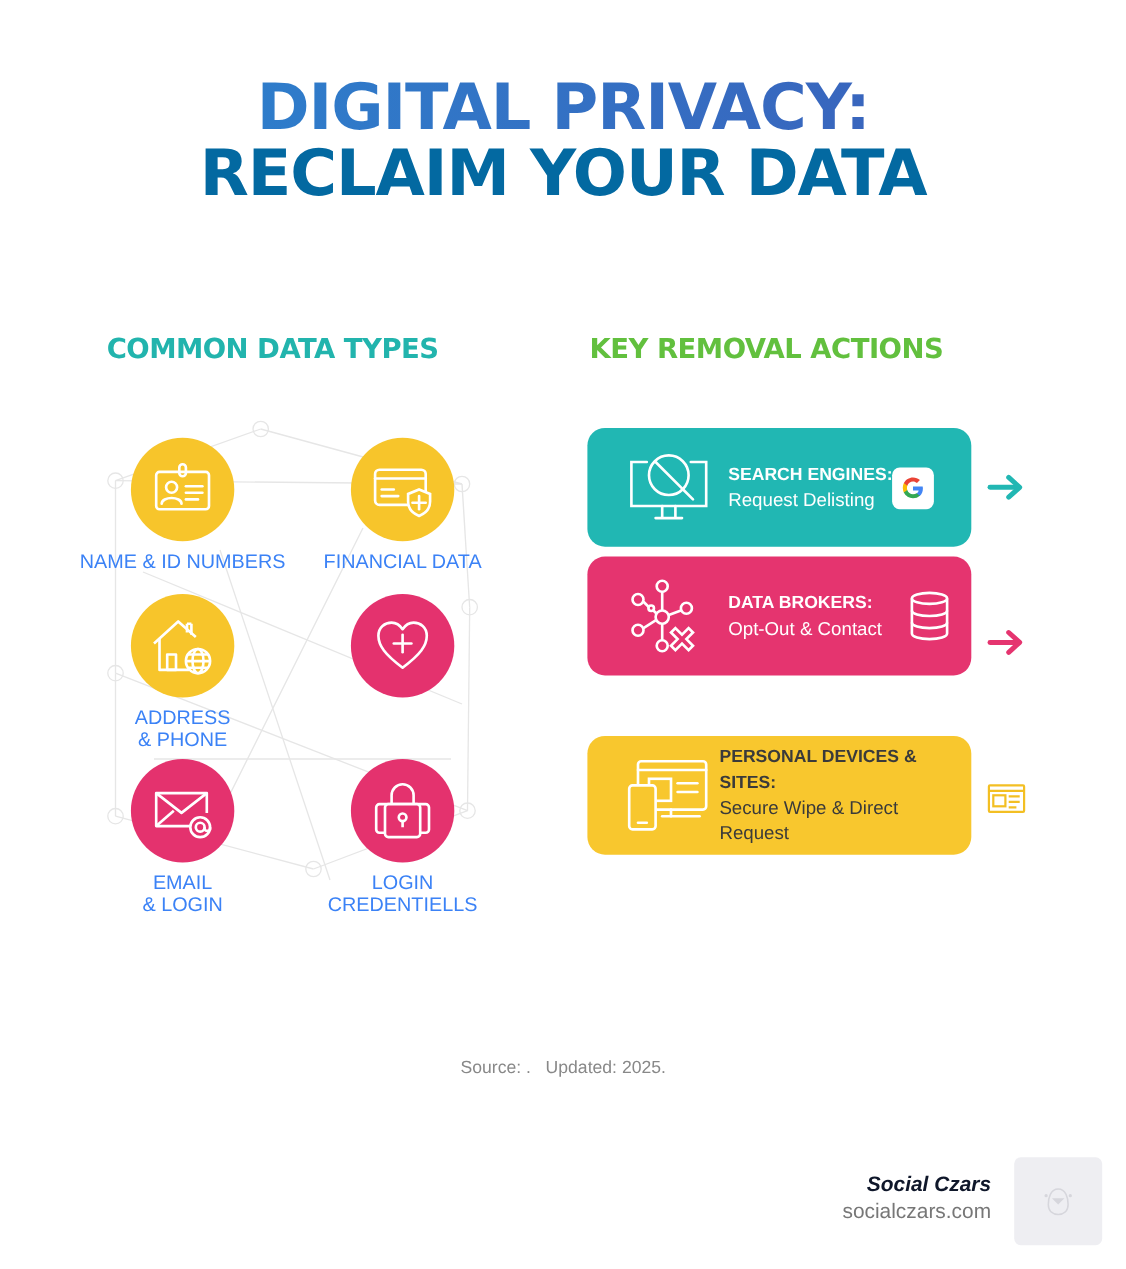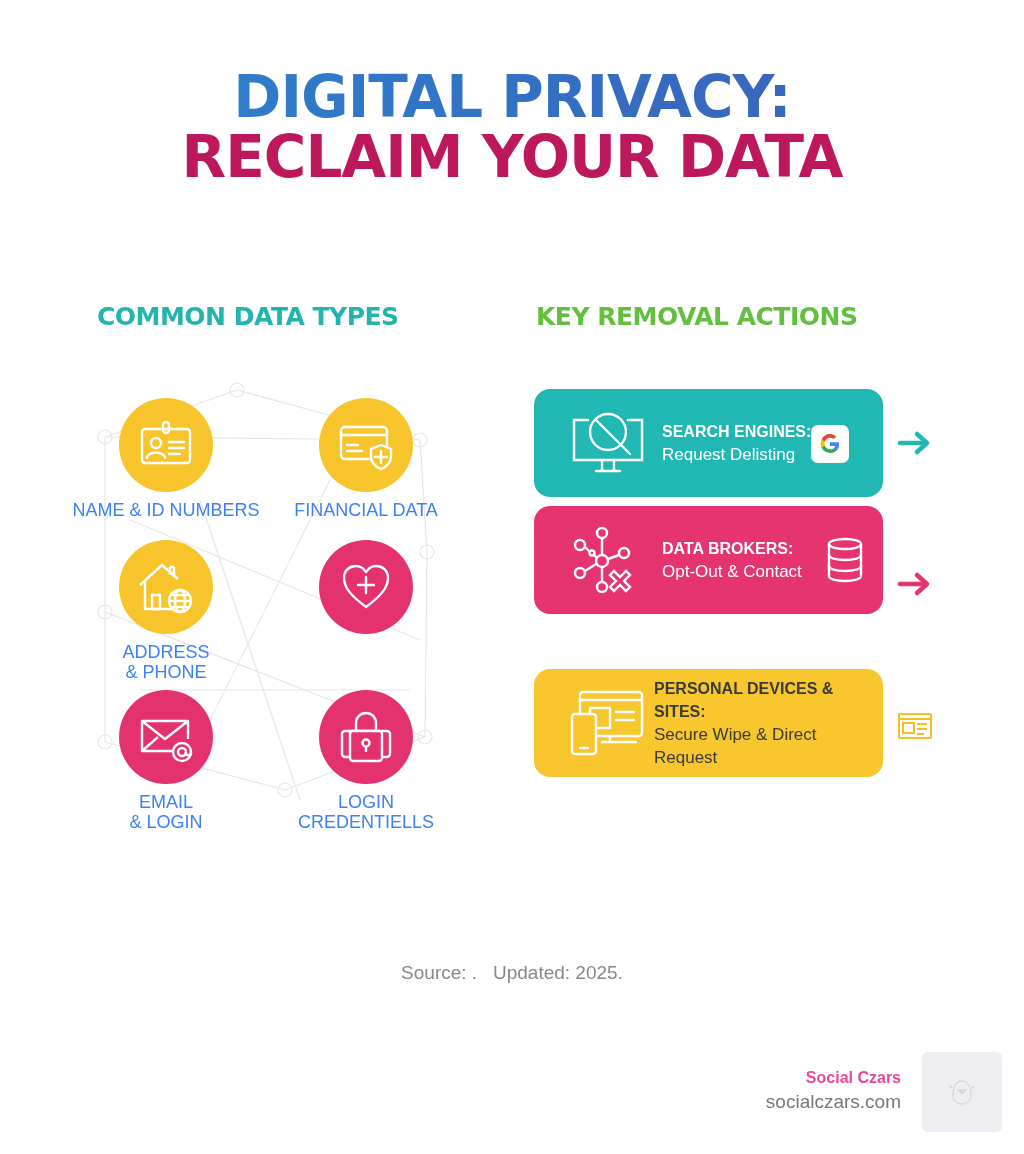--- a/index.html
+++ b/index.html
@@ -38,23 +38,23 @@
   .card .ctext { margin-left:16px; font-size:17px; line-height:23px; color:#fff; }
   .card .ctitle { font-weight:bold; font-size:16px; }
   .teal { background:#21b7b3; }
   .magenta { background:#e5346f; }
   .gold { background:#f8c72e; }
   .gold .ctext { color:#3a3a3a; margin-left:8px; }
   .badge { position:absolute; right:34px; top:36px; width:38px; height:38px; border-radius:7px; background:#fff; display:flex; align-items:center; justify-content:center; }
   .db-icon { position:absolute; right:18px; top:30px; width:40px; height:48px; }
   .side { position:absolute; left:896px; width:38px; height:30px; }
 
-  .source { position:absolute; top:962px; left:0; width:1024px; text-align:center; font-size:19px; color:#888; }
+  .source { position:absolute; top:962px; left:0; width:1024px; text-align:center; font-size:16px; color:#888; }
   .brand { position:absolute; right:123px; top:1065px; text-align:right; }
-  .brand-name { font-weight:bold; font-size:16px; color:#ec4899; line-height:26px; }
+  .brand-name { font-weight:bold; font-size:19px; color:#0f172a; line-height:26px;font-style:italic; }
   .brand-url { font-size:19px; color:#777; line-height:22px; }
   .logo-box { position:absolute; left:922px; top:1052px; width:80px; height:80px; border-radius:6px; background:#eeeef2; display:flex; align-items:center; justify-content:center; }
 </style>
 </head>
 <body>
 
 <svg class="net" viewBox="0 0 1024 1154">
   <g stroke="#e6e6e6" stroke-width="1.2" fill="none">
     <line x1="105" y1="437" x2="237" y2="390"></line>
       <line x1="237" y1="390" x2="420" y2="440"></line>
@@ -75,21 +75,21 @@
       <circle cx="420" cy="440" r="7"></circle>
     <circle cx="105" cy="612" r="7"></circle>
       <circle cx="427" cy="552" r="7"></circle>
       <circle cx="105" cy="742" r="7"></circle>
     <circle cx="425" cy="737" r="7"></circle>
       <circle cx="285" cy="790" r="7"></circle>
   </g>
 </svg>
 
 <h1 class="title t1">DIGITAL PRIVACY:</h1>
-<h1 class="title t2" style="color:#be185d;">RECLAIM YOUR DATA</h1>
+<h1 class="title t2" style="color:#0369a1;">RECLAIM YOUR DATA</h1>
 
 <div class="section-title st-left">COMMON DATA TYPES</div>
 <div class="section-title st-right">KEY REMOVAL ACTIONS</div>
 
 <div class="dtype" style="left:66px; top:398px;">
   <div class="circle yellow">
     <svg viewBox="0 0 60 60" fill="none" stroke="#fff" stroke-width="2.4" stroke-linecap="round">
       <rect x="6" y="14" width="48" height="34" rx="3"></rect>
         <rect x="27" y="7" width="6" height="11" rx="3"></rect>
       <circle cx="20" cy="28" r="5"></circle>

